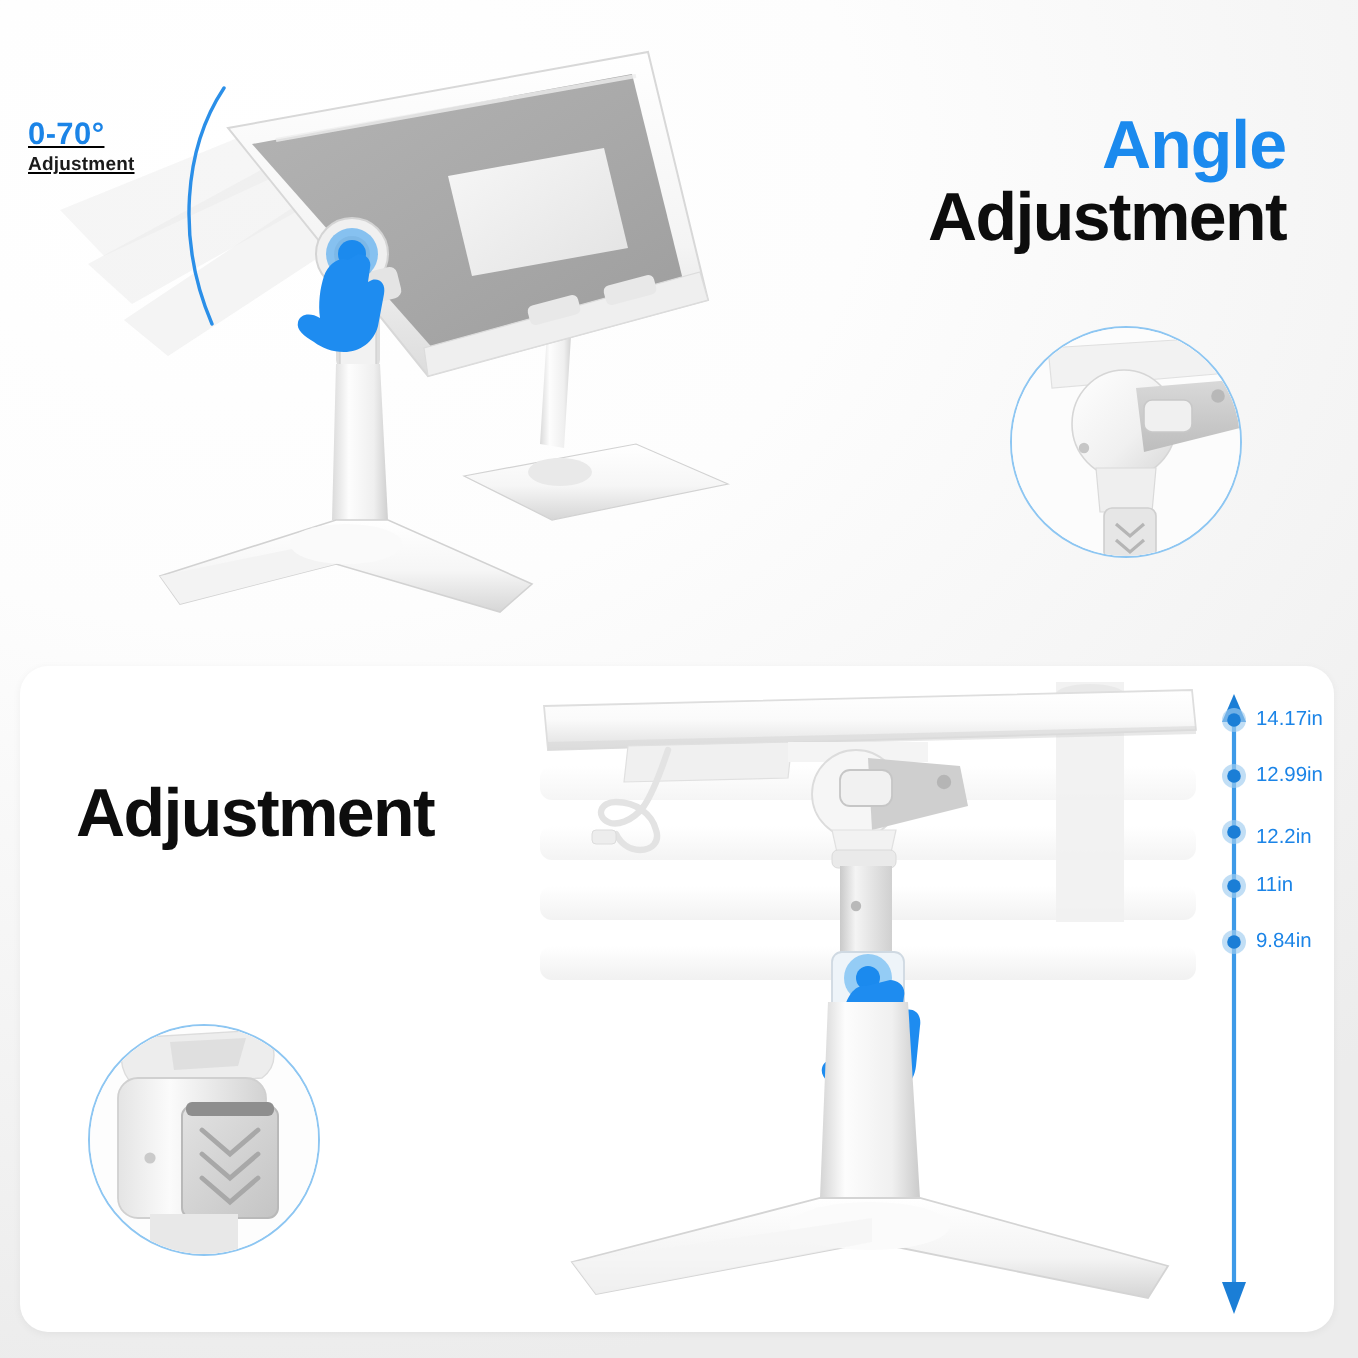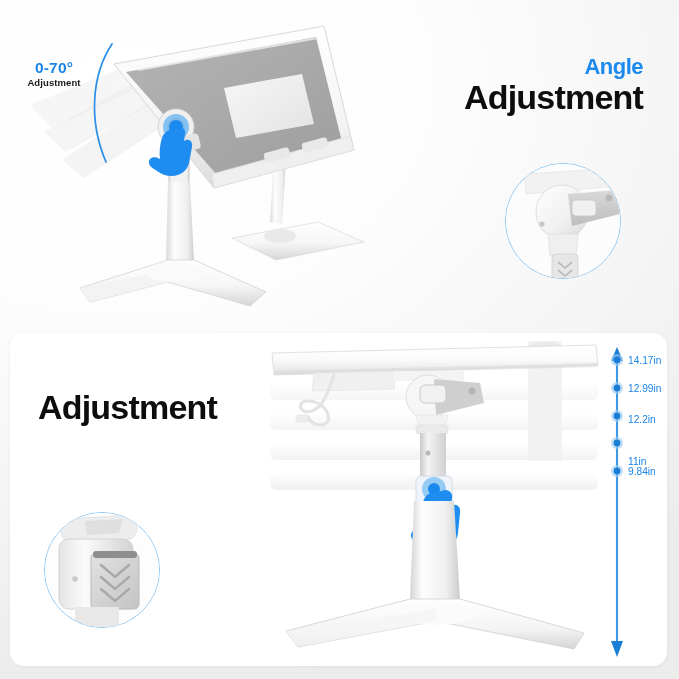--- a/index.html
+++ b/index.html
@@ -27,22 +27,23 @@
     position: absolute;
     left: 0; top: 0;
     width: 679px; height: 332px;
   }
 
   
   .angle-callout {
     position: absolute;
     left: 14px; top: 60px;
     width: 80px;
-    text-align: center;
+    text-align: left;
     line-height: 1.05;
+    text-decoration: underline;
   }
   .angle-range {
     font-size: 15.5px;
     font-weight: bold;
     color: #1b84e7;
     letter-spacing: .2px;
   }
   .angle-sub {
     font-size: 9.5px;
     font-weight: bold;
@@ -58,21 +59,21 @@
   }
 
   
   .heading-top {
     position: absolute;
     right: 36px; top: 56px;
     text-align: right;
     line-height: 1.0;
   }
   .heading-accent {
-    font-size: 22px;
+    font-size: 34px;
     font-weight: bold;
     color: #1b8aee;
     letter-spacing: -0.5px;
     display: block;
   }
   .heading-main {
     font-size: 34px;
     font-weight: bold;
     color: #0d0d0d;
     letter-spacing: -0.8px;
@@ -418,21 +419,21 @@
           <div class="scale-label" style="top: 47.012px;">12.99in</div>
           <svg width="22" height="14" viewBox="0 0 22 14" style="position: absolute; left: 0px; top: 67.704px;">
             <circle cx="11" cy="7" r="6" fill="#9fcdf0" opacity="0.65"></circle>
             <circle cx="11" cy="7" r="3.4" fill="#1b7ed6"></circle>
           </svg>
           <div class="scale-label" style="top: 78px;">12.2in</div>
           <svg width="22" height="14" viewBox="0 0 22 14" style="position: absolute; left: 0px; top: 95.074px;">
             <circle cx="11" cy="7" r="6" fill="#9fcdf0" opacity="0.65"></circle>
             <circle cx="11" cy="7" r="3.4" fill="#1b7ed6"></circle>
           </svg>
-          <div class="scale-label" style="top: 102.074px; margin-top: 18px;">11in</div>
+          <div class="scale-label" style="top: 102.074px;">11in</div>
           <svg width="22" height="14" viewBox="0 0 22 14" style="position: absolute; left: 0px; top: 122.766px;">
             <circle cx="11" cy="7" r="6" fill="#9fcdf0" opacity="0.65"></circle>
             <circle cx="11" cy="7" r="3.4" fill="#1b7ed6"></circle>
           </svg>
           <div class="scale-label" style="top: 129.766px;">9.84in</div>
         </div>
     </div>
   </div>
 </div>
 

